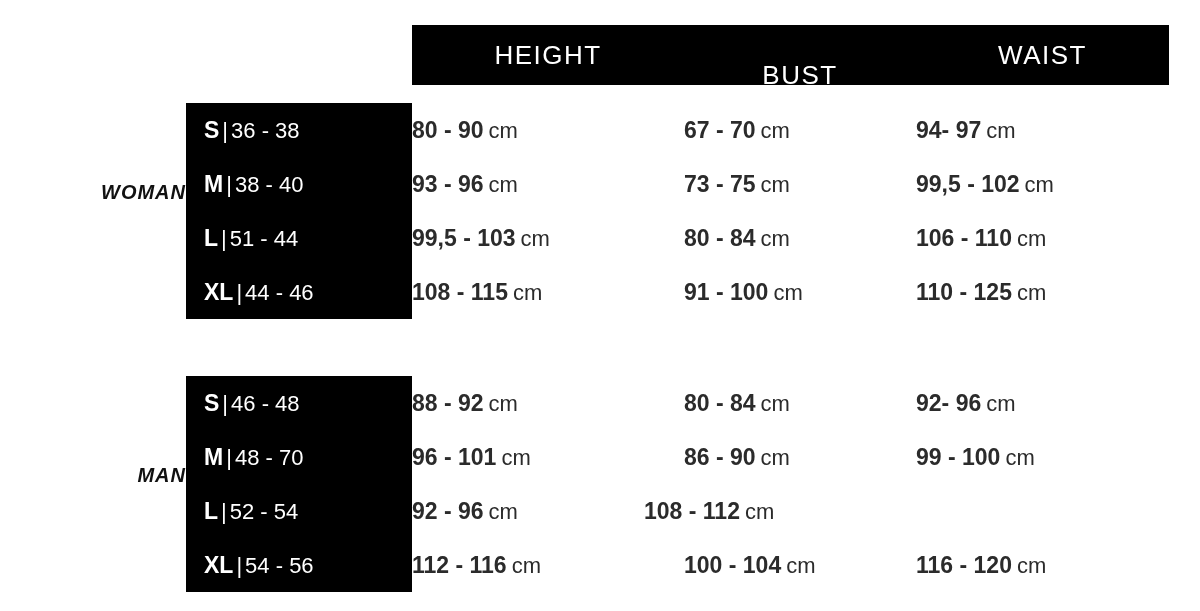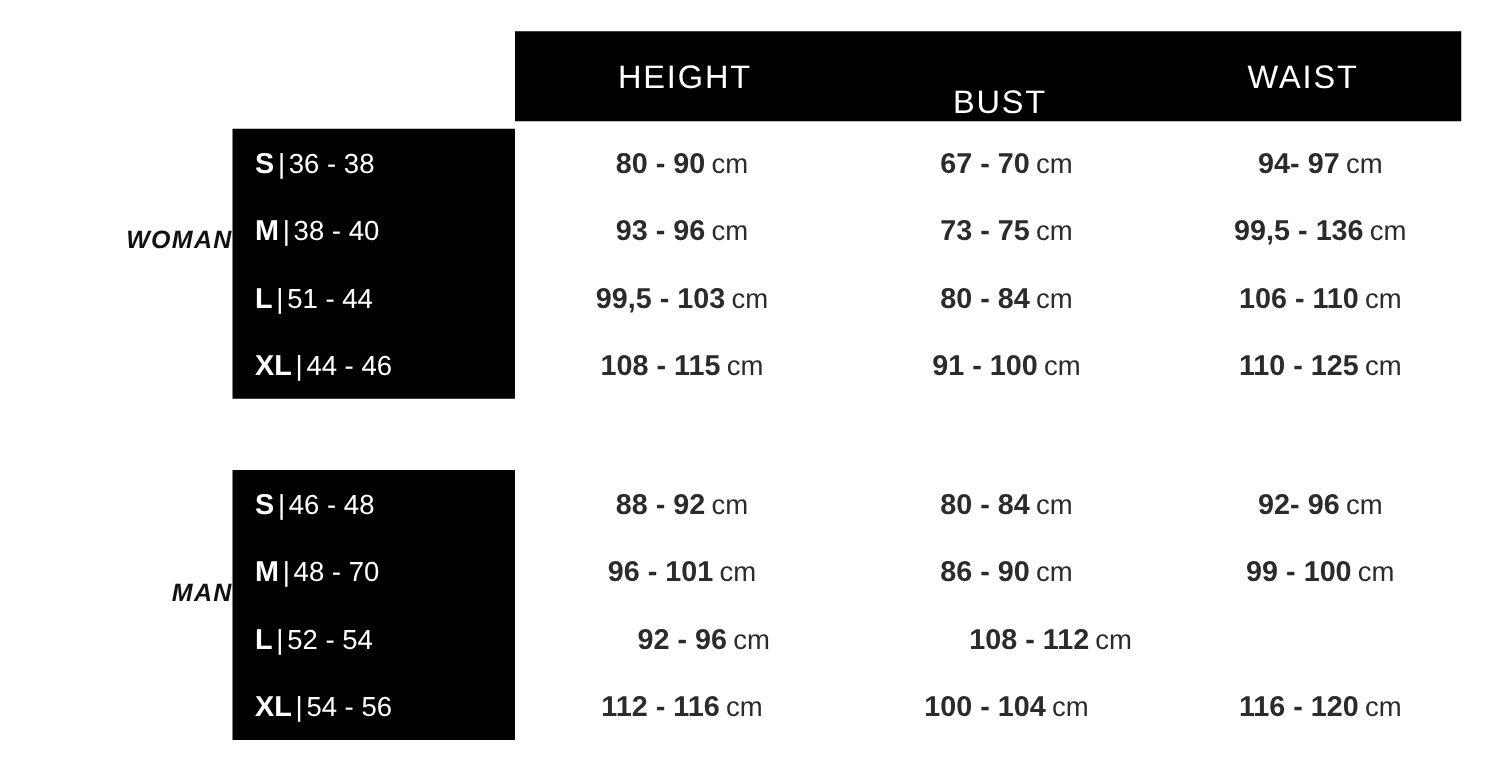--- a/index.html
+++ b/index.html
@@ -15,21 +15,21 @@
     color: #1a1a1a;
     overflow: hidden;
   }
 
   
   .header-band {
     position: absolute;
     left: 412px;
     top: 25px;
     width: 757px;
-    height: 72px;
+    height: 60px;
     background: #000000;
     display: flex;
     align-items: center;
   }
   .header-cell {
     color: #ffffff;
     font-size: 26px;
     font-weight: 400;
     letter-spacing: 1.5px;
     text-align: center;
@@ -98,25 +98,24 @@
     font-weight: 400;
     padding: 0 3px;
   }
   .cell-size .rng {
     font-weight: 400;
     font-size: 22px;
     margin-top: 44px;
   }
 
   .cell-meas {
-    text-align: center;
+    text-align: left;
     font-size: 23px;
     color: #2b2b2b;
     white-space: nowrap;
-    margin-left: 35px;
   }
   .cell-meas .val {
     font-weight: bold;
     font-size: 23px;
   }
   .cell-meas .unit {
     font-weight: 400;
     font-size: 22px;
     padding-left: 5px;
   }
@@ -157,21 +156,21 @@
       <div class="cell-size">
         <span class="sz">M</span><span class="sep">|</span><span class="rng">38 - 40</span>
       </div>
       <div class="cell-meas cm-height">
         <span class="val">93 - 96</span><span class="unit">cm</span>
       </div>
       <div class="cell-meas cm-bust">
         <span class="val">73 - 75</span><span class="unit">cm</span>
       </div>
       <div class="cell-meas cm-waist">
-        <span class="val">99,5 - 136</span><span class="unit">cm</span>
+        <span class="val">99,5 - 102</span><span class="unit">cm</span>
       </div>
     </div>
 
     <div class="row">
       <div class="cell-size">
         <span class="sz">L</span><span class="sep">|</span><span class="rng">51 - 44</span>
       </div>
       <div class="cell-meas cm-height">
         <span class="val">99,5 - 103</span><span class="unit">cm</span>
       </div>

